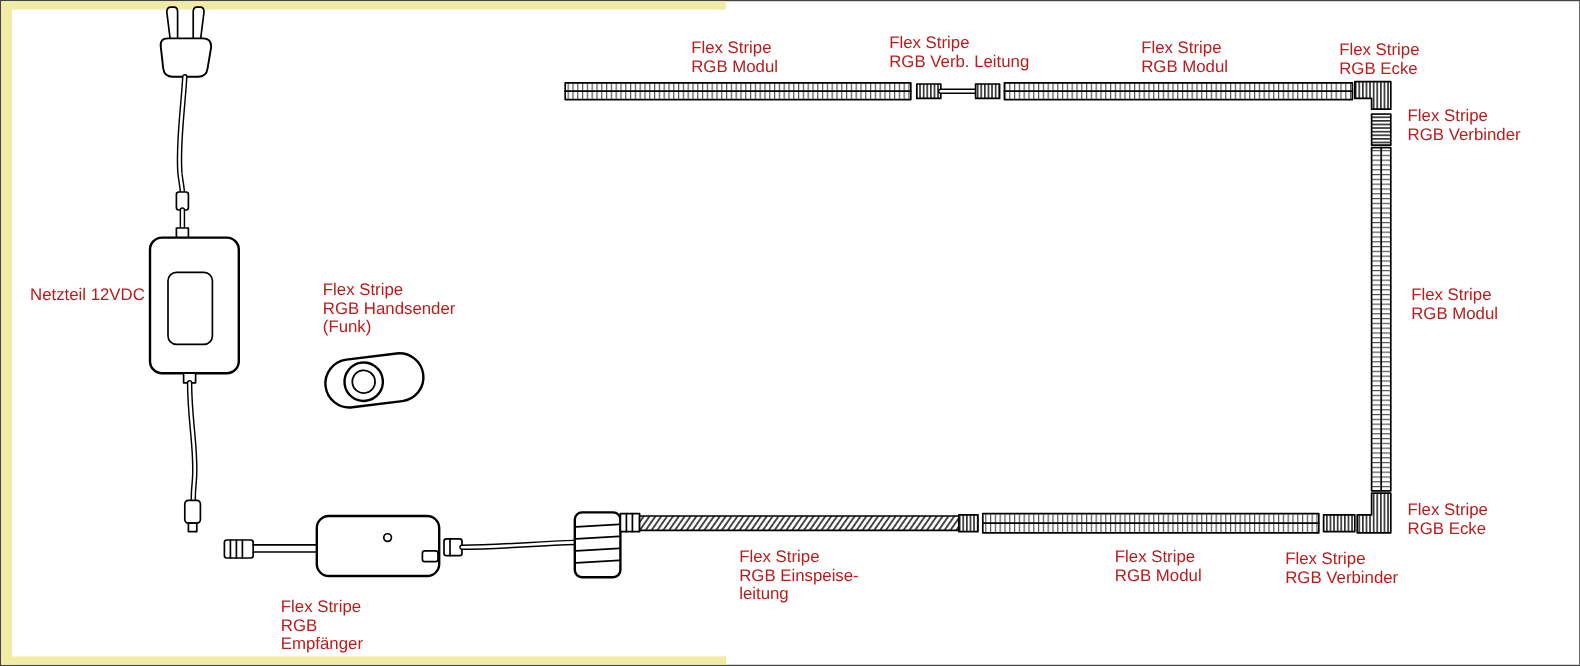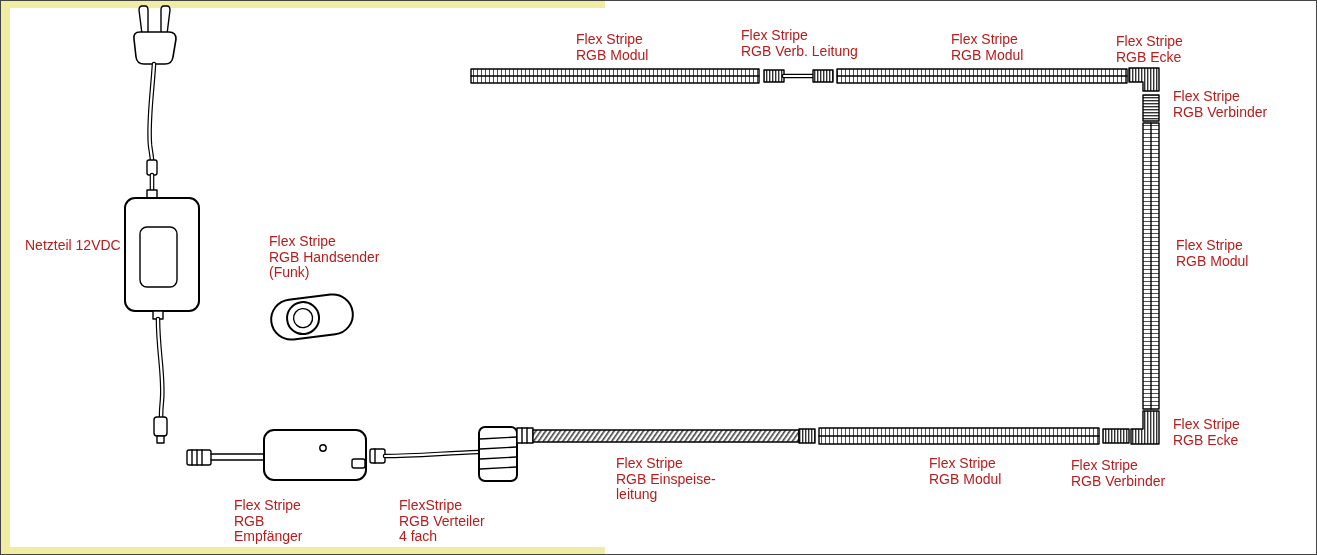--- a/index.html
+++ b/index.html
@@ -173,23 +173,20 @@
     </g>
   </svg>
 
   <div class="label" style="left:24px;   top:237px;">Netzteil 12VDC</div>
   <div class="label" style="left:268px; top:233px;">Flex Stripe
 RGB Handsender
 (Funk)</div>
   <div class="label" style="left:233px; top:497px;">Flex Stripe
 RGB
 Empfänger</div>
-  <div class="label" style="left:398px; top:497px;">FlexStripe
-RGB Verteiler
-4 fach</div>
   <div class="label" style="left:615px; top:455px;">Flex Stripe
 RGB Einspeise-
 leitung</div>
   <div class="label" style="left:575px; top:31px;">Flex Stripe
 RGB Modul</div>
   <div class="label" style="left:740px; top:27px;">Flex Stripe
 RGB Verb. Leitung</div>
   <div class="label" style="left:950px; top:31px;">Flex Stripe
 RGB Modul</div>
   <div class="label" style="left:1115px;top:33px;">Flex Stripe

